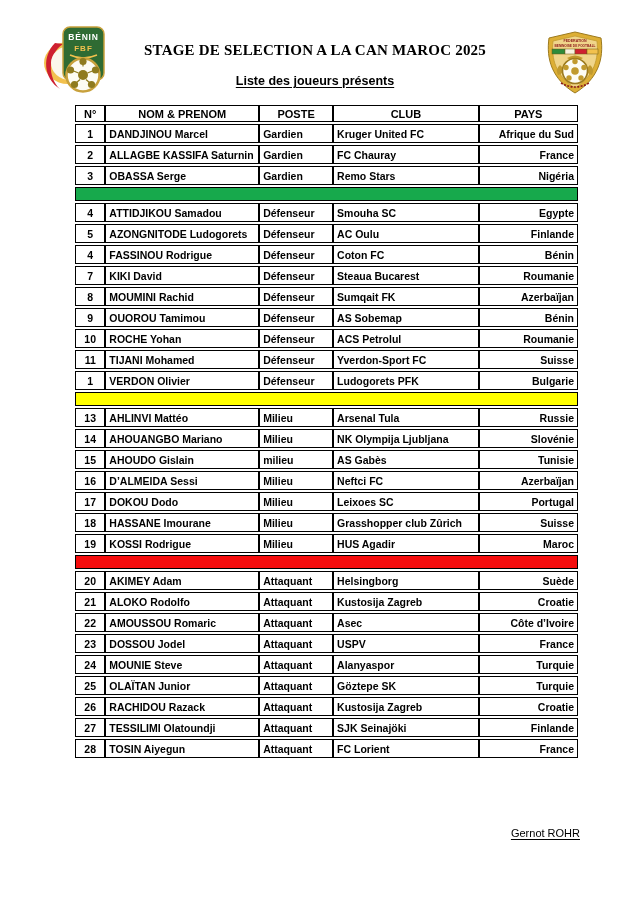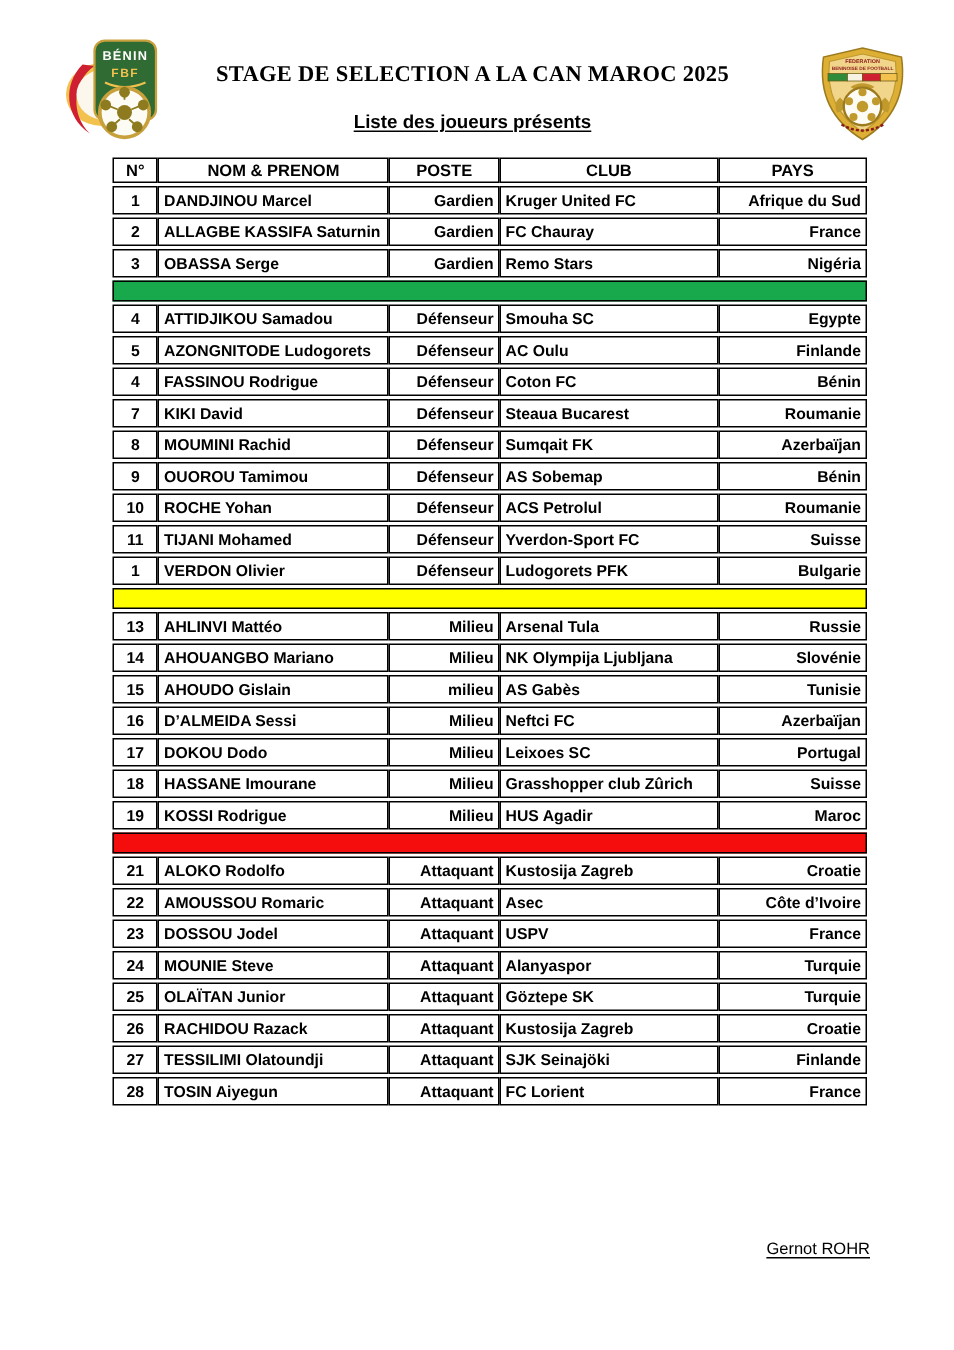--- a/index.html
+++ b/index.html
@@ -22,21 +22,21 @@
   table.players{
     border-collapse:separate;border-spacing:0 2px;table-layout:fixed;width:503px;
   }
   table.players th, table.players td{
     border:1.5px solid #000;font-weight:bold;font-size:10.5px;
     height:17px;padding:0 3px;overflow:hidden;white-space:nowrap;box-sizing:content-box;
   }
   table.players th{font-size:11px;height:15px;text-align:center;}
   td.num{text-align:center;}
   td.name{text-align:left;padding-left:6px;}
-  td.poste{text-align:right;}
+  td.poste{text-align:left;}
   td.club{text-align:left;}
   td.pays{text-align:right;padding-right:4px;}
   tr.band td{height:12px;padding:0;}
   .signature{
     position:absolute;top:827px;left:0;width:580px;text-align:right;
     font-size:11px;font-weight:normal;text-decoration:underline;text-underline-offset:2px;
   }
 </style>
 </head>
 <body>
@@ -247,20 +247,27 @@
           <td class="num">19</td>
           <td class="name">KOSSI Rodrigue</td>
           <td class="poste">Milieu</td>
           <td class="club">HUS Agadir</td>
           <td class="pays">Maroc</td>
         </tr>
         <tr class="band">
           <td colspan="5" style="background: rgb(245, 13, 13);"></td>
         </tr>
         <tr>
+          <td class="num">20</td>
+          <td class="name">AKIMEY Adam</td>
+          <td class="poste">Attaquant</td>
+          <td class="club">Helsingborg</td>
+          <td class="pays">Suède</td>
+        </tr>
+        <tr>
           <td class="num">21</td>
           <td class="name">ALOKO Rodolfo</td>
           <td class="poste">Attaquant</td>
           <td class="club">Kustosija Zagreb</td>
           <td class="pays">Croatie</td>
         </tr>
         <tr>
           <td class="num">22</td>
           <td class="name">AMOUSSOU Romaric</td>
           <td class="poste">Attaquant</td>

